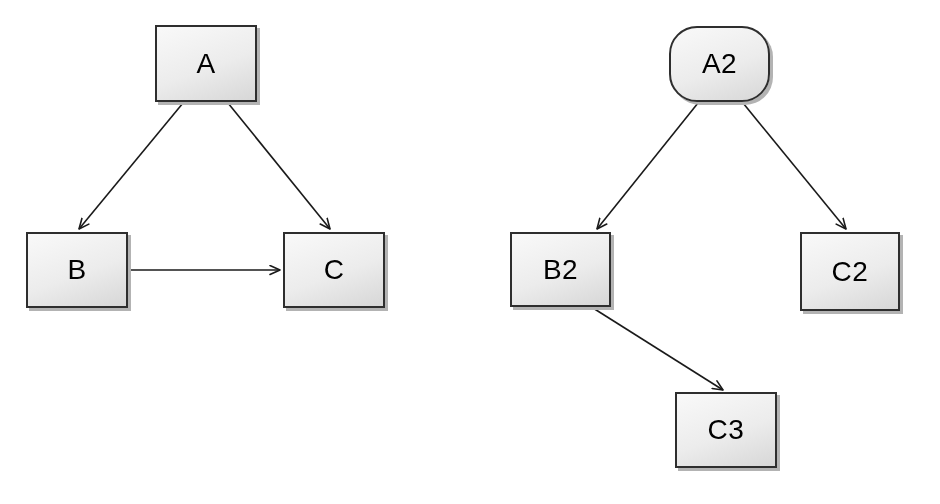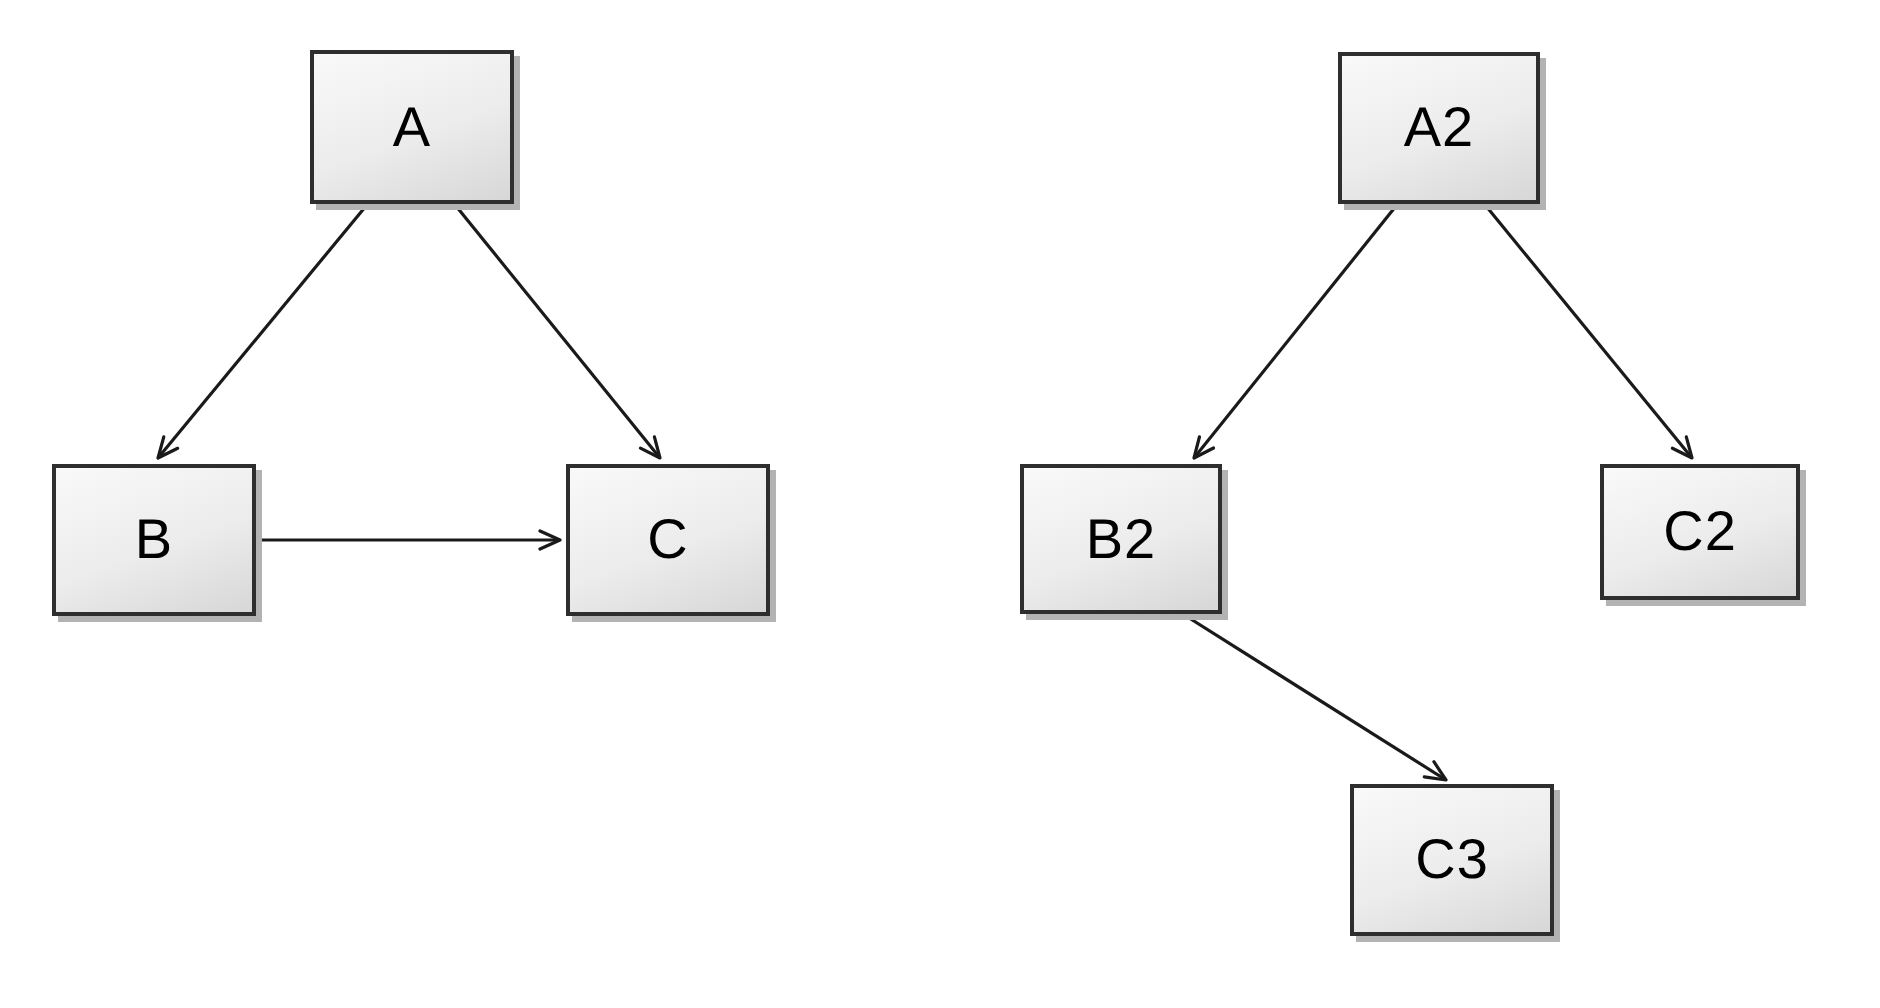--- a/index.html
+++ b/index.html
@@ -63,27 +63,27 @@
           <span class="node-label" style="color: rgb(0, 0, 0);">A</span>
         </div>
         <div class="node" style="left: 26px; top: 232px; width: 102px; height: 76px; border-color: rgb(46, 46, 46);">
           <span class="node-label" style="color: rgb(0, 0, 0);">B</span>
         </div>
         <div class="node" style="left: 283px; top: 232px; width: 102px; height: 76px; border-color: rgb(46, 46, 46);">
           <span class="node-label" style="color: rgb(0, 0, 0);">C</span>
         </div>
       </div>
       <div>
-        <div class="node" style="left: 669px; top: 26px; width: 101px; height: 76px; border-color: rgb(46, 46, 46);">
+        <div class="node" style="left: 669px; top: 26px; width: 101px; height: 76px; border-color: rgb(46, 46, 46); border-radius: 28px;">
           <span class="node-label" style="color: rgb(0, 0, 0);">A2</span>
         </div>
         <div class="node" style="left: 510px; top: 232px; width: 101px; height: 75px; border-color: rgb(46, 46, 46);">
           <span class="node-label" style="color: rgb(0, 0, 0);">B2</span>
         </div>
-        <div class="node" style="left: 800px; top: 232px; width: 100px; height: 68px; border-color: rgb(46, 46, 46);">
+        <div class="node" style="left: 800px; top: 232px; width: 100px; height: 79px; border-color: rgb(46, 46, 46);">
           <span class="node-label" style="color: rgb(0, 0, 0);">C2</span>
         </div>
         <div class="node" style="left: 675px; top: 392px; width: 102px; height: 76px; border-color: rgb(46, 46, 46);">
           <span class="node-label" style="color: rgb(0, 0, 0); text-align: right;">C3</span>
         </div>
       </div>
     </div>
 </div>
 
 </body></html>

